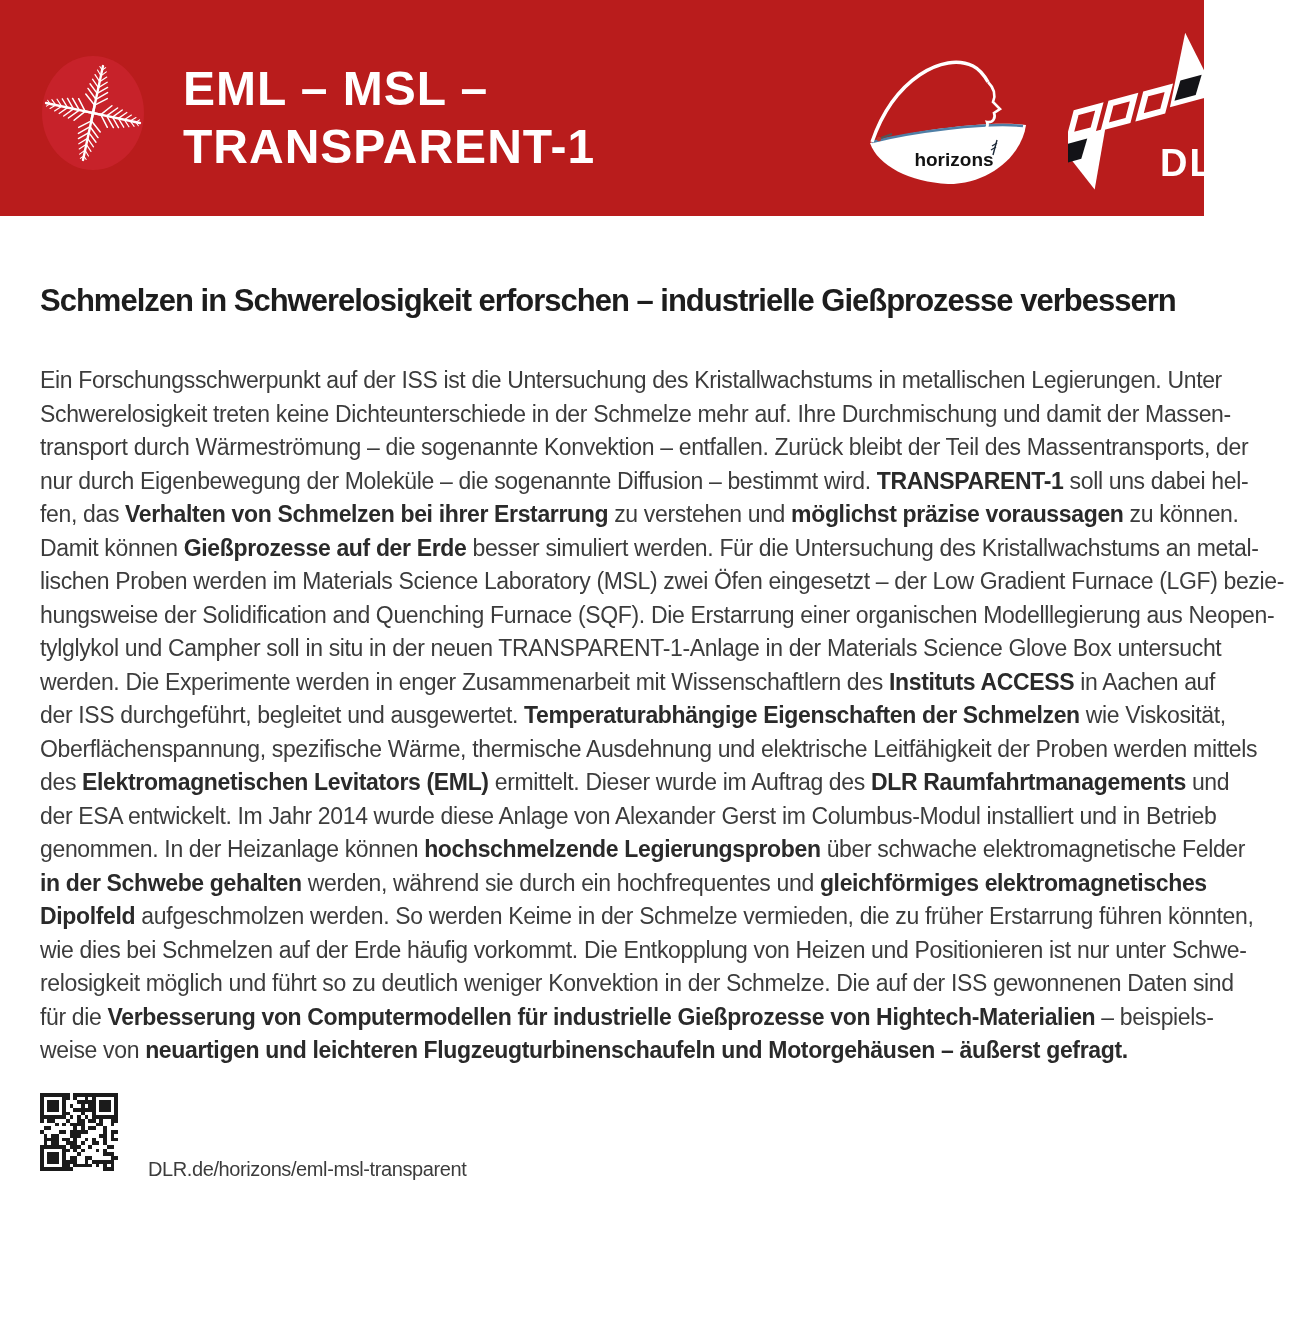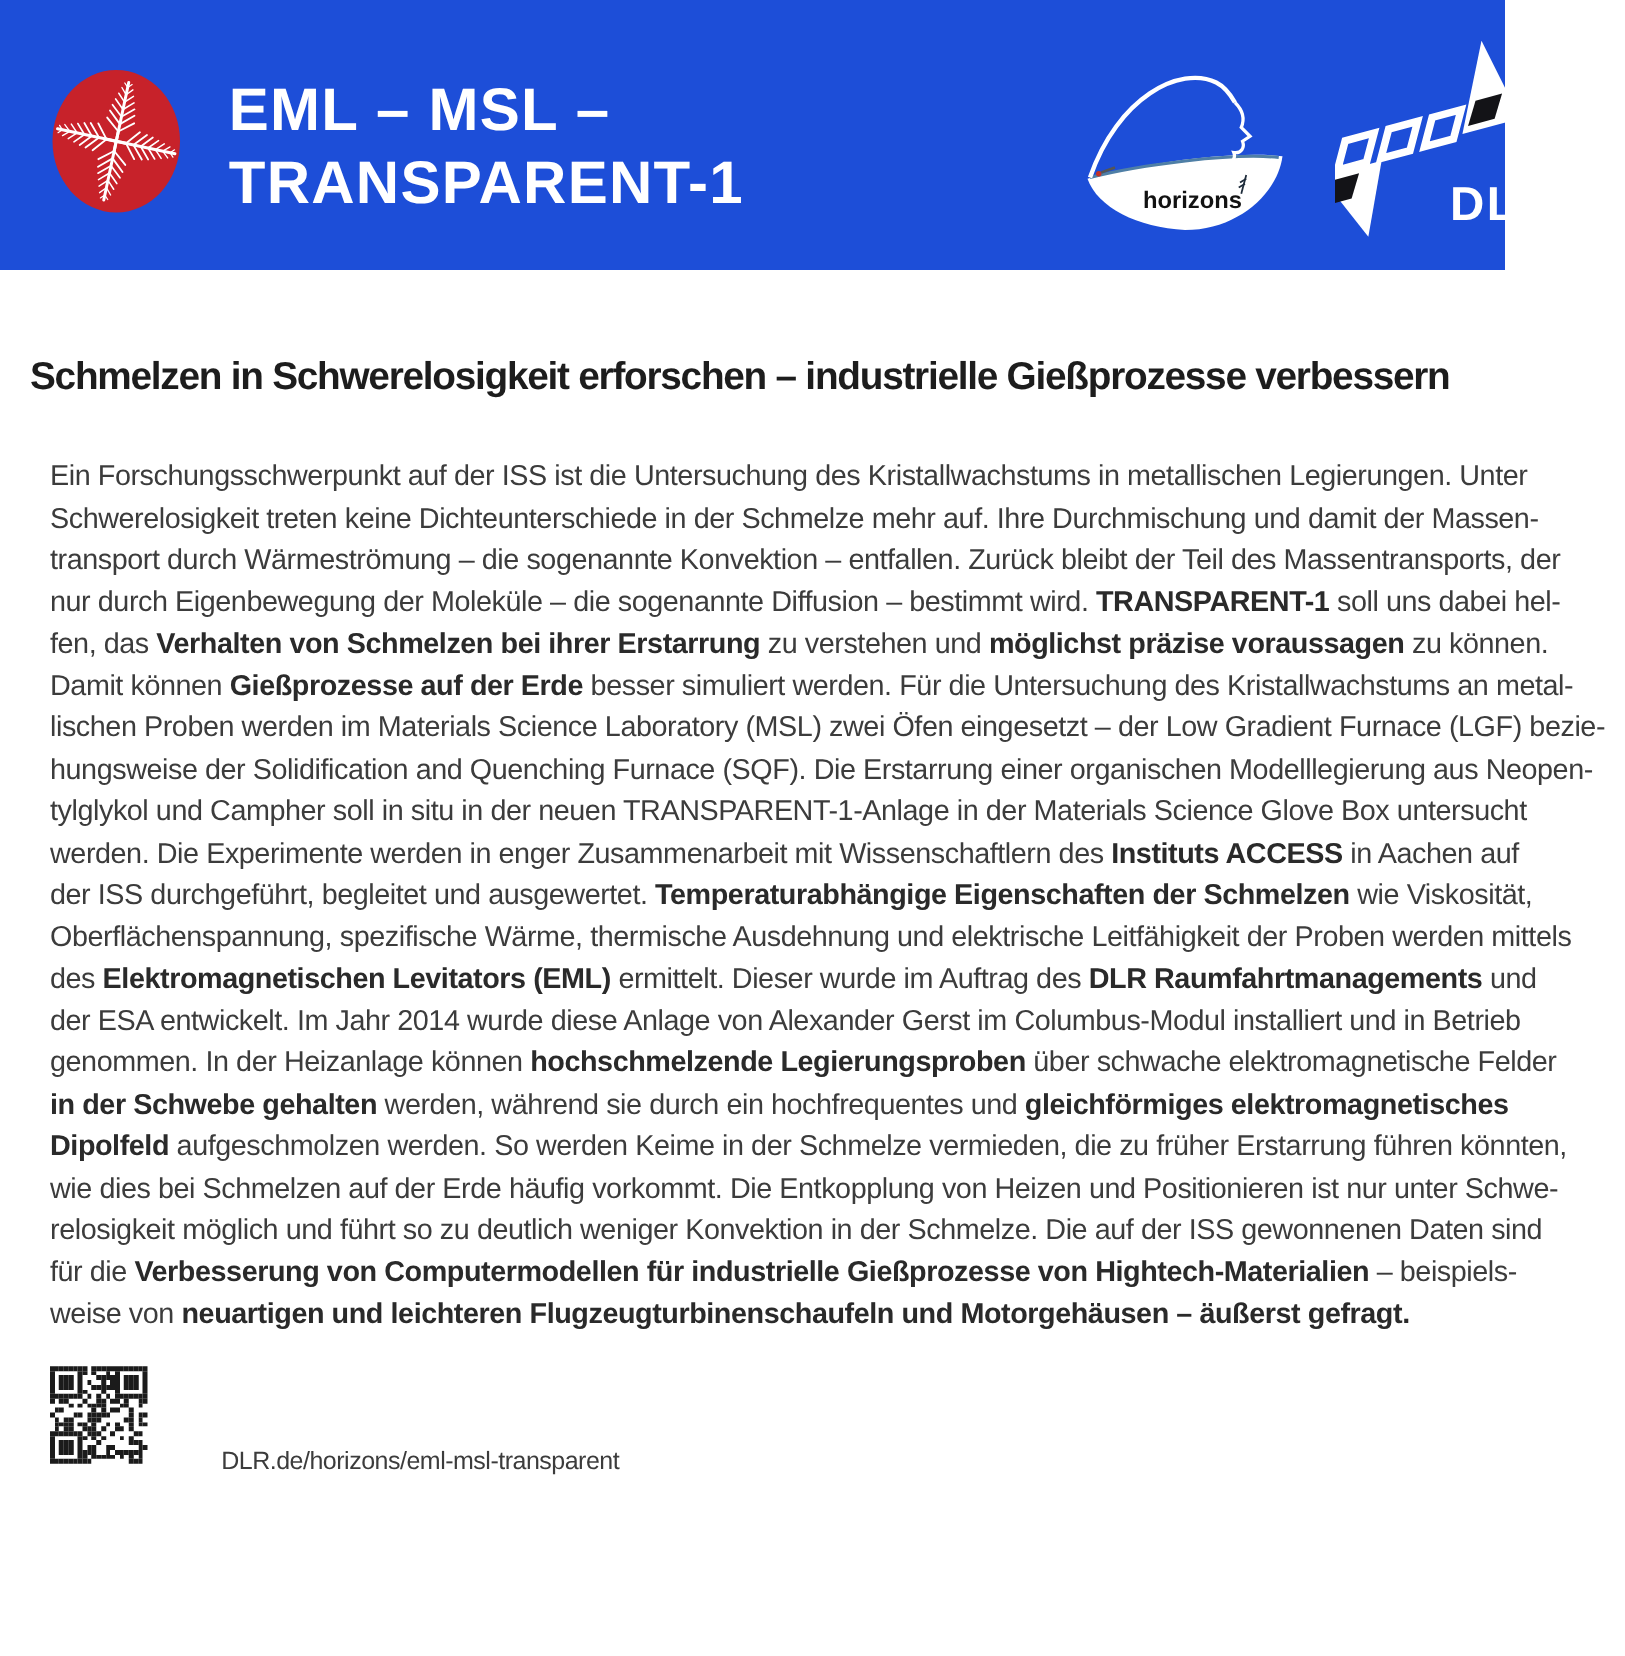--- a/index.html
+++ b/index.html
@@ -3,52 +3,52 @@
 <meta charset="utf-8">
 <style>
   html,body{margin:0;padding:0;}
   body{
     width:1300px;height:1325px;background:#ffffff;position:relative;
     font-family:"Liberation Sans","DejaVu Sans",sans-serif;overflow:hidden;
   }
   
   .header{
     position:absolute;left:0;top:0;width:1204px;height:216px;
-    background:#1d4ed8;
+    background:#b91c1c;
   }
   .crystal-badge{position:absolute;left:38px;top:52px;width:110px;height:122px;}
   .title-block{
     position:absolute;left:183px;top:60px;color:#ffffff;
     font-weight:bold;font-size:48px;line-height:58px;letter-spacing:1px;
   }
   .horizons-logo{position:absolute;left:866px;top:50px;width:170px;height:145px;}
   .dlr-logo{position:absolute;left:1068px;top:28px;width:182px;height:172px;}
   
   .article-heading{
-    position:absolute;left:24px;top:283px;width:1222px;
+    position:absolute;left:40px;top:283px;width:1222px;
     font-size:31px;font-weight:bold;letter-spacing:-1px;color:#1d1d1d;
     white-space:nowrap;
   }
   .para{
     position:absolute;left:40px;top:364px;width:1240px;
     font-size:23px;line-height:33.5px;letter-spacing:-0.35px;color:#3c3c3c;
     white-space:nowrap;
   }
   .para b{color:#2a2a2a;}
   
   .qr{
     position:absolute;left:40px;top:1093px;width:78px;height:78px;
     display:grid;grid-template-columns:repeat(21,1fr);grid-template-rows:repeat(21,1fr);
     background:#ffffff;
   }
   .qr div{width:100%;height:100%;}
   .qr .d{background:#1b1b1b;}
   .footer-url{
     position:absolute;left:148px;top:1158px;
-    font-size:20px;letter-spacing:-0.4px;color:#3c3c3c;margin-left:29px;
+    font-size:20px;letter-spacing:-0.4px;color:#3c3c3c;
   }
   svg text{font-family:"Liberation Sans","DejaVu Sans",sans-serif;}
 </style>
 </head>
 <body>
 
 <div class="header">
 
   <svg class="crystal-badge" viewBox="0 0 110 122">
     <ellipse cx="55" cy="61" rx="51" ry="57" fill="#c7222a"></ellipse>

